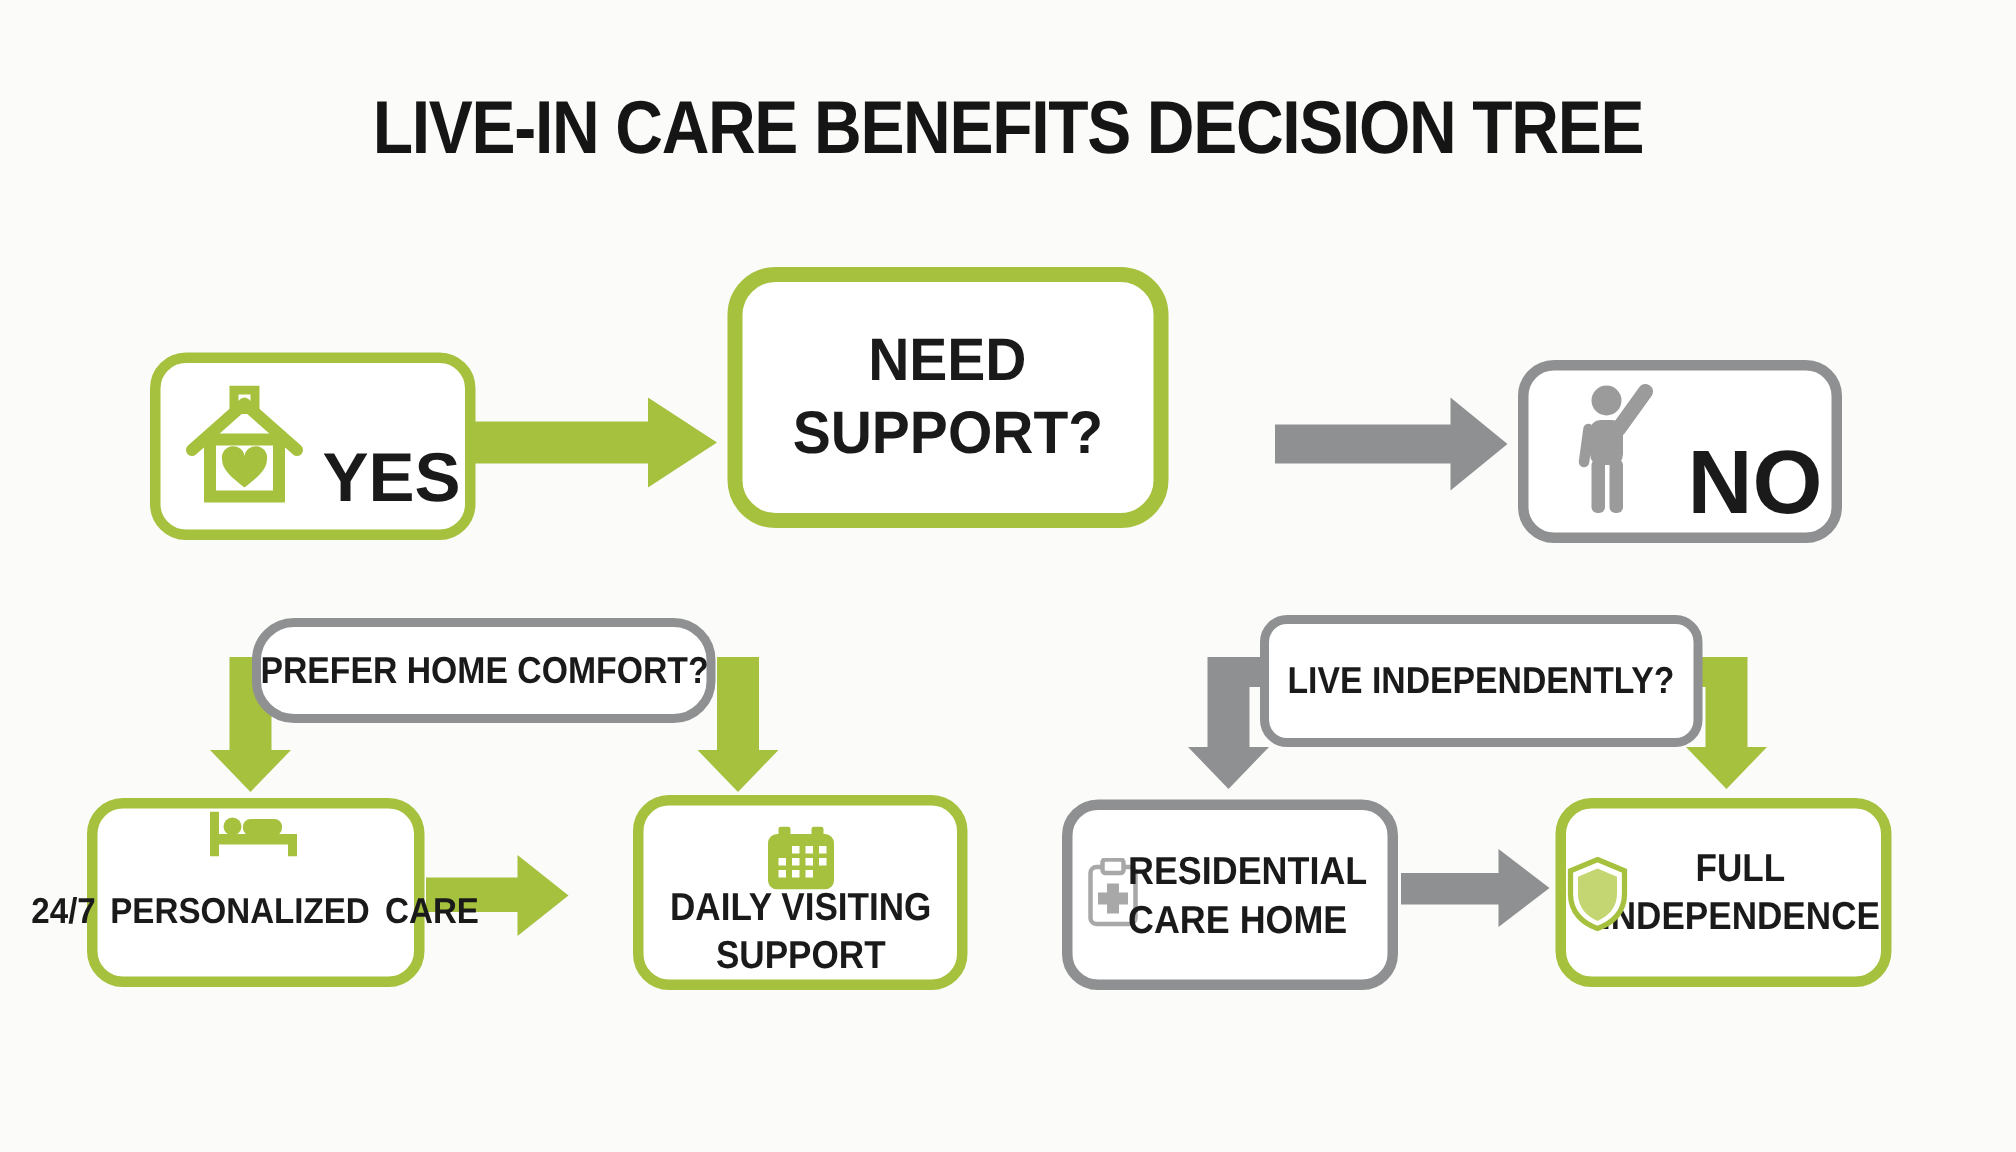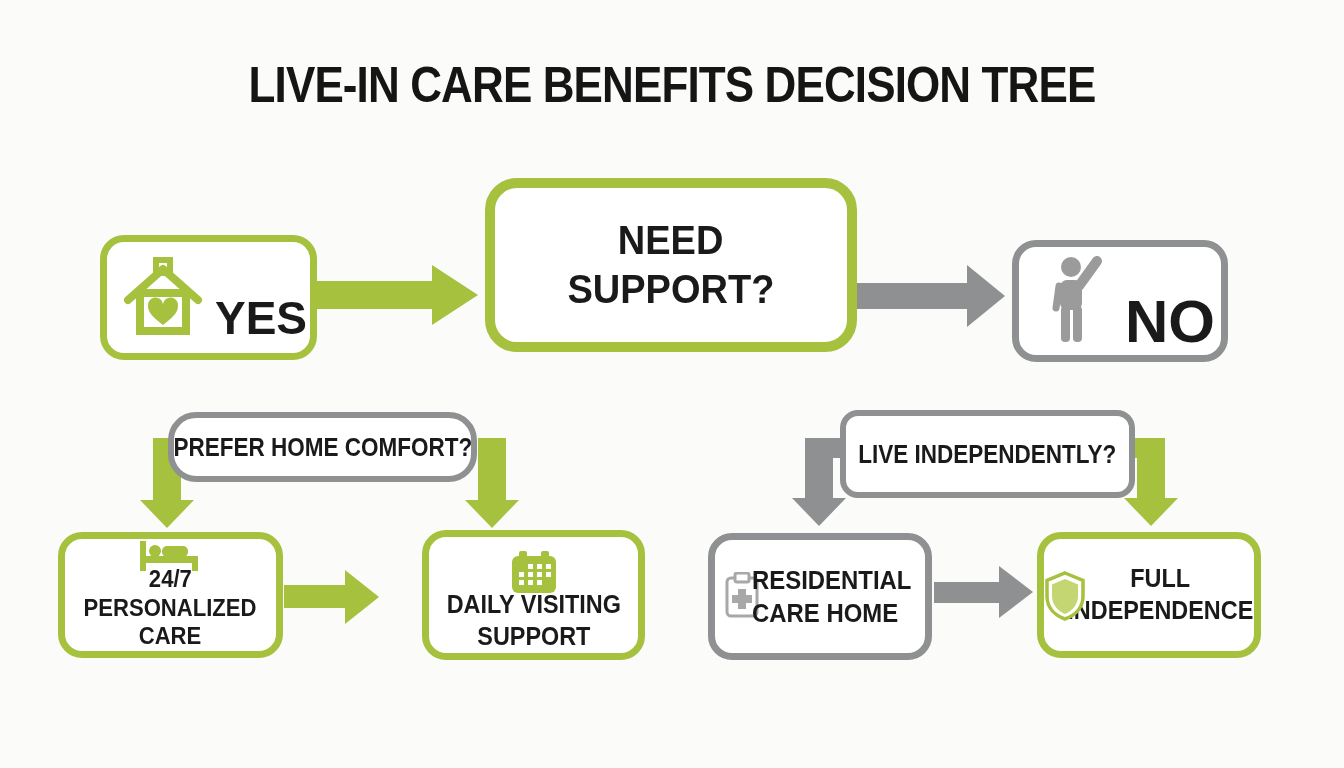--- a/index.html
+++ b/index.html
@@ -63,21 +63,21 @@
         <rect x="17" y="36" width="46" height="38" fill="none" stroke="var(--green)" stroke-width="8"></rect>
         <path d="M40 68 C31 61 25 56 25 49 A7.5 7.5 0 0 1 40 47 A7.5 7.5 0 0 1 55 49 C55 56 49 61 40 68 Z" fill="var(--green)"></path>
       </svg>
     </span>
     <span class="big-label">YES</span>
   </div>
 
   <div class="shaft green-fill" style="left:316px;top:281px;width:118px;height:28px;"></div>
   <div class="head head-right-green" style="left:432px;top:265px;"></div>
 
-  <div class="box green-border" style="left:485px;top:178px;width:372px;height:174px;border-width:10px;border-radius:32px;flex-direction:column;">
+  <div class="box green-border" style="left:485px;top:178px;width:294px;height:174px;border-width:10px;border-radius:32px;flex-direction:column;">
     <div class="root-line">NEED</div>
     <div class="root-line">SUPPORT?</div>
   </div>
 
   <div class="shaft gray-fill" style="left:850px;top:283px;width:118px;height:26px;"></div>
   <div class="head head-right-gray" style="left:967px;top:265px;"></div>
 
   <div class="box gray-border" style="left:1012px;top:240px;width:216px;height:122px;border-width:7px;border-radius:24px;justify-content:flex-start;padding-left:26px;gap:18px;">
     <span class="icon">
       <svg width="62" height="90" viewBox="0 0 62 90">
@@ -106,21 +106,21 @@
   </div>
 
   <div class="shaft gray-fill" style="left:828px;top:438px;width:16px;height:20px;"></div>
   <div class="shaft gray-fill" style="left:805px;top:438px;width:28px;height:62px;"></div>
   <div class="head head-down-gray" style="left:792px;top:498px;"></div>
 
   <div class="shaft green-fill" style="left:1129px;top:438px;width:14px;height:20px;"></div>
   <div class="shaft green-fill" style="left:1137px;top:438px;width:28px;height:62px;"></div>
   <div class="head head-down-green" style="left:1124px;top:498px;"></div>
 
-  <div class="box green-border" style="left:58px;top:532px;width:225px;height:126px;border-width:7px;border-radius:24px;flex-direction:column;padding-top:26px;">
+  <div class="box green-border" style="left:58px;top:532px;width:225px;height:126px;border-width:7px;border-radius:24px;flex-direction:row;padding-top:26px;">
     <span class="icon" style="position:absolute;top:2px;left:50%;transform:translateX(-50%);z-index:3;">
       <svg width="62" height="30" viewBox="0 0 62 30">
         <rect x="0" y="0" width="6" height="30" fill="var(--green)"></rect>
         <circle cx="15" cy="10" r="6" fill="var(--green)"></circle>
         <rect x="22" y="5" width="26" height="11" rx="5" fill="var(--green)"></rect>
         <rect x="0" y="15" width="58" height="7" fill="var(--green)"></rect>
         <rect x="52" y="15" width="6" height="15" fill="var(--green)"></rect>
       </svg>
     </span>
     <span class="sm-line">24/7</span>

